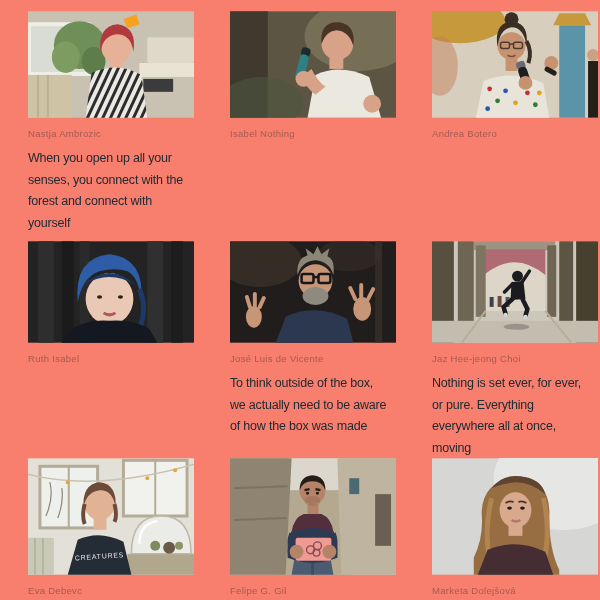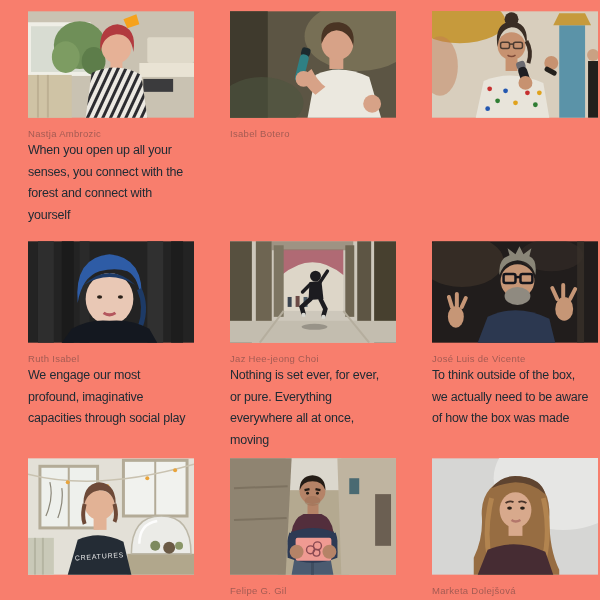--- a/index.html
+++ b/index.html
@@ -20,20 +20,21 @@
   .photo svg{display:block;width:100%;height:100%;}
   .ph-r1{height:107px;}
   .ph-r2{height:102px;}
   .ph-r3{height:117px;}
   .name{
     margin-top:10px;
     font-size:9.5px;line-height:12px;letter-spacing:.3px;
     color:#a45b53;
   }
   .quote{
+    margin-top:8px;
     width:188px;
     font-size:12.5px;line-height:21.5px;letter-spacing:-0.2px;
     color:#202b34;
     white-space:pre-line;
   }
 </style>
 </head>
 <body style="background: rgb(248, 126, 109);">
 
 <div class="grid">
@@ -86,21 +87,21 @@
         <circle cx="108" cy="33" r="16" fill="#d7a287"></circle>
         <path d="M92 33 Q90 10 110 11 Q127 14 124 35 Q120 20 107 19 Q96 20 92 33 Z" fill="#4a3424"></path>
         <g transform="rotate(14 72 56)">
           <rect x="68" y="36" width="9" height="9" rx="3" fill="#1d2a2e"></rect>
           <rect x="68" y="43" width="9" height="28" rx="4" fill="#2f8084"></rect>
         </g>
         <circle cx="74" cy="68" r="8" fill="#d7a287"></circle>
         <circle cx="143" cy="93" r="9" fill="#d7a287"></circle>
       </svg>
     </div>
-    <div class="name">Isabel Botero</div>
+    <div class="name">Isabel Nothing</div>
   </div>
 
   <div class="card">
     <div class="photo ph-r1">
       <svg viewBox="0 0 167 107">
         <rect width="167" height="107" fill="#d8cebd"></rect>
         <ellipse cx="28" cy="10" rx="46" ry="22" fill="#c69a3c"></ellipse>
         <ellipse cx="8" cy="55" rx="18" ry="30" fill="#c07a52" opacity=".45"></ellipse>
         <rect x="128" y="14" width="26" height="93" fill="#5b93a8"></rect>
         <path d="M122 14 L160 14 L154 2 L128 2 Z" fill="#c69a3c"></path>
@@ -128,20 +129,21 @@
         <path d="M76 44 Q80 47 84 44" stroke="#7d4a38" stroke-width="1.5" fill="none"></path>
         <g transform="rotate(-18 92 64)">
           <rect x="88" y="50" width="9" height="8" rx="3" fill="#6a6a70"></rect>
           <rect x="88" y="56" width="9" height="22" rx="4" fill="#1e1e22"></rect>
         </g>
         <circle cx="94" cy="72" r="7" fill="#c79270"></circle>
         <circle cx="120" cy="52" r="7" fill="#c79270"></circle>
         <rect x="113" y="58" width="13" height="5" rx="2" fill="#23201c" transform="rotate(28 120 60)"></rect>
       </svg>
     </div>
+    <div class="name">Andrea Botero</div>
   </div>
 
   <div class="card">
     <div class="photo ph-r2">
       <svg viewBox="0 0 167 102">
         <rect width="167" height="102" fill="#232323"></rect>
         <rect x="10" y="0" width="16" height="102" fill="#2e2e2e"></rect>
         <rect x="34" y="0" width="12" height="102" fill="#1b1b1b"></rect>
         <rect x="120" y="0" width="16" height="102" fill="#303030"></rect>
         <rect x="144" y="0" width="12" height="102" fill="#1d1d1d"></rect>
@@ -150,23 +152,48 @@
         <path d="M50 62 Q46 16 82 13 Q118 16 114 62 Q112 36 100 30 Q88 26 72 30 Q54 36 50 62 Z" fill="#2e5ca6"></path>
         <path d="M56 44 Q82 28 108 44 Q82 20 56 44 Z" fill="#1d3a66"></path>
         <path d="M112 48 Q120 66 113 86" stroke="#1d3a66" stroke-width="5" fill="none"></path>
         <ellipse cx="72" cy="56" rx="2.6" ry="1.8" fill="#2a2018"></ellipse>
         <ellipse cx="93" cy="56" rx="2.6" ry="1.8" fill="#2a2018"></ellipse>
         <path d="M76 72 Q82 76 88 72" stroke="#b4575e" stroke-width="3" fill="none"></path>
         <path d="M34 102 L44 88 Q62 78 82 80 Q104 78 122 88 L130 102 Z" fill="#141820"></path>
       </svg>
     </div>
     <div class="name">Ruth Isabel</div>
-    <div class="quote">We engage our most
-profound, imaginative
-capacities through social play</div>
+  </div>
+
+  <div class="card">
+    <div class="photo ph-r2">
+      <svg viewBox="0 0 167 102">
+        <rect width="167" height="102" fill="#211d1c"></rect>
+        <ellipse cx="30" cy="20" rx="42" ry="26" fill="#4a3c2e" opacity=".5"></ellipse>
+        <ellipse cx="120" cy="14" rx="32" ry="16" fill="#3a302a" opacity=".5"></ellipse>
+        <rect x="146" y="0" width="7" height="102" fill="#383129" opacity=".8"></rect>
+        <path d="M46 102 L56 76 Q85 62 118 78 L124 102 Z" fill="#2c3850"></path>
+        <circle cx="86" cy="40" r="17" fill="#c69676"></circle>
+        <ellipse cx="86" cy="55" rx="13" ry="9" fill="#8f8a80"></ellipse>
+        <path d="M68 34 Q66 18 78 14 L76 7 L84 13 L88 5 L92 13 L100 7 L98 15 Q106 18 104 34 Q100 20 86 19 Q72 20 68 34 Z" fill="#8a8678"></path>
+        <g>
+          <rect x="72" y="33" width="12" height="9" rx="2" fill="none" stroke="#15151c" stroke-width="2.5"></rect>
+          <rect x="89" y="33" width="12" height="9" rx="2" fill="none" stroke="#15151c" stroke-width="2.5"></rect>
+          <line x1="84" y1="36" x2="89" y2="36" stroke="#15151c" stroke-width="2.5"></line>
+        </g>
+        <ellipse cx="24" cy="76" rx="8" ry="11" fill="#c69676"></ellipse>
+        <path d="M20 66 L17 56 M25 65 L25 53 M30 66 L34 57" stroke="#c69676" stroke-width="4" stroke-linecap="round"></path>
+        <ellipse cx="133" cy="68" rx="9" ry="12" fill="#c69676"></ellipse>
+        <path d="M126 58 L121 47 M132 56 L132 44 M139 58 L144 48" stroke="#c69676" stroke-width="4" stroke-linecap="round"></path>
+      </svg>
+    </div>
+    <div class="name">José Luis de Vicente</div>
+    <div class="quote">To think outside of the box,
+we actually need to be aware
+of how the box was made</div>
   </div>
 
   <div class="card">
     <div class="photo ph-r2">
       <svg viewBox="0 0 167 102">
         <rect width="167" height="102" fill="#cdc7bb"></rect>
         <rect x="52" y="8" width="62" height="62" fill="#ddd6c8"></rect>
         <path d="M52 34 Q83 8 114 34 L114 8 L52 8 Z" fill="#b06a74"></path>
         <rect x="42" y="0" width="82" height="9" fill="#8a7d6b" opacity=".7"></rect>
         <rect x="0" y="0" width="22" height="102" fill="#57503f"></rect>
@@ -195,48 +222,20 @@
       </svg>
     </div>
     <div class="name">Jaz Hee-jeong Choi</div>
     <div class="quote">Nothing is set ever, for ever,
 or pure. Everything
 everywhere all at once,
 moving</div>
   </div>
 
   <div class="card">
-    <div class="photo ph-r2">
-      <svg viewBox="0 0 167 102">
-        <rect width="167" height="102" fill="#211d1c"></rect>
-        <ellipse cx="30" cy="20" rx="42" ry="26" fill="#4a3c2e" opacity=".5"></ellipse>
-        <ellipse cx="120" cy="14" rx="32" ry="16" fill="#3a302a" opacity=".5"></ellipse>
-        <rect x="146" y="0" width="7" height="102" fill="#383129" opacity=".8"></rect>
-        <path d="M46 102 L56 76 Q85 62 118 78 L124 102 Z" fill="#2c3850"></path>
-        <circle cx="86" cy="40" r="17" fill="#c69676"></circle>
-        <ellipse cx="86" cy="55" rx="13" ry="9" fill="#8f8a80"></ellipse>
-        <path d="M68 34 Q66 18 78 14 L76 7 L84 13 L88 5 L92 13 L100 7 L98 15 Q106 18 104 34 Q100 20 86 19 Q72 20 68 34 Z" fill="#8a8678"></path>
-        <g>
-          <rect x="72" y="33" width="12" height="9" rx="2" fill="none" stroke="#15151c" stroke-width="2.5"></rect>
-          <rect x="89" y="33" width="12" height="9" rx="2" fill="none" stroke="#15151c" stroke-width="2.5"></rect>
-          <line x1="84" y1="36" x2="89" y2="36" stroke="#15151c" stroke-width="2.5"></line>
-        </g>
-        <ellipse cx="24" cy="76" rx="8" ry="11" fill="#c69676"></ellipse>
-        <path d="M20 66 L17 56 M25 65 L25 53 M30 66 L34 57" stroke="#c69676" stroke-width="4" stroke-linecap="round"></path>
-        <ellipse cx="133" cy="68" rx="9" ry="12" fill="#c69676"></ellipse>
-        <path d="M126 58 L121 47 M132 56 L132 44 M139 58 L144 48" stroke="#c69676" stroke-width="4" stroke-linecap="round"></path>
-      </svg>
-    </div>
-    <div class="name">José Luis de Vicente</div>
-    <div class="quote">To think outside of the box,
-we actually need to be aware
-of how the box was made</div>
-  </div>
-
-  <div class="card">
     <div class="photo ph-r3">
       <svg viewBox="0 0 167 117">
         <rect width="167" height="117" fill="#e3e0d7"></rect>
         <rect x="12" y="8" width="58" height="62" fill="#eef0ec" stroke="#b3ab97" stroke-width="3"></rect>
         <line x1="41" y1="8" x2="41" y2="70" stroke="#b3ab97" stroke-width="2"></line>
         <path d="M18 58 Q26 40 22 24 M30 60 Q36 44 34 30" stroke="#8a8678" stroke-width="1.2" fill="none"></path>
         <rect x="96" y="2" width="64" height="56" fill="#f1f2ee" stroke="#b3ab97" stroke-width="3"></rect>
         <line x1="128" y1="2" x2="128" y2="58" stroke="#b3ab97" stroke-width="2"></line>
         <rect x="0" y="80" width="26" height="37" fill="#c9c9b8"></rect>
         <line x1="7" y1="80" x2="7" y2="117" stroke="#b5b5a2" stroke-width="2"></line>
@@ -255,20 +254,21 @@
           <circle cx="152" cy="88" r="4" fill="#8a9668"></circle>
         </g>
         <rect x="66" y="58" width="13" height="14" fill="#e2b295"></rect>
         <circle cx="72" cy="47" r="15" fill="#e2b295"></circle>
         <path d="M56 50 Q54 26 72 24 Q90 26 88 50 Q86 32 72 32 Q58 34 56 50 Z" fill="#6e4a38"></path>
         <path d="M57 46 Q54 58 57 66 M87 46 Q90 58 87 64" stroke="#6e4a38" stroke-width="4" fill="none"></path>
         <path d="M40 117 L50 82 Q72 72 96 84 L104 117 Z" fill="#242c35"></path>
         <text x="72" y="101" font-size="7" fill="#e8e8e8" text-anchor="middle" letter-spacing="0.8" transform="rotate(-4 72 100)">CREATURES</text>
       </svg>
     </div>
+    <div class="name">Eva Debevc</div>
     <div class="quote"></div>
   </div>
 
   <div class="card">
     <div class="photo ph-r3">
       <svg viewBox="0 0 167 117">
         <rect width="167" height="117" fill="#cfc5b2"></rect>
         <rect x="56" y="0" width="56" height="32" fill="#dbd7cd"></rect>
         <path d="M56 32 L112 32 L120 117 L48 117 Z" fill="#b4a990"></path>
         <path d="M0 0 L62 0 L56 117 L0 117 Z" fill="#8f8471"></path>

